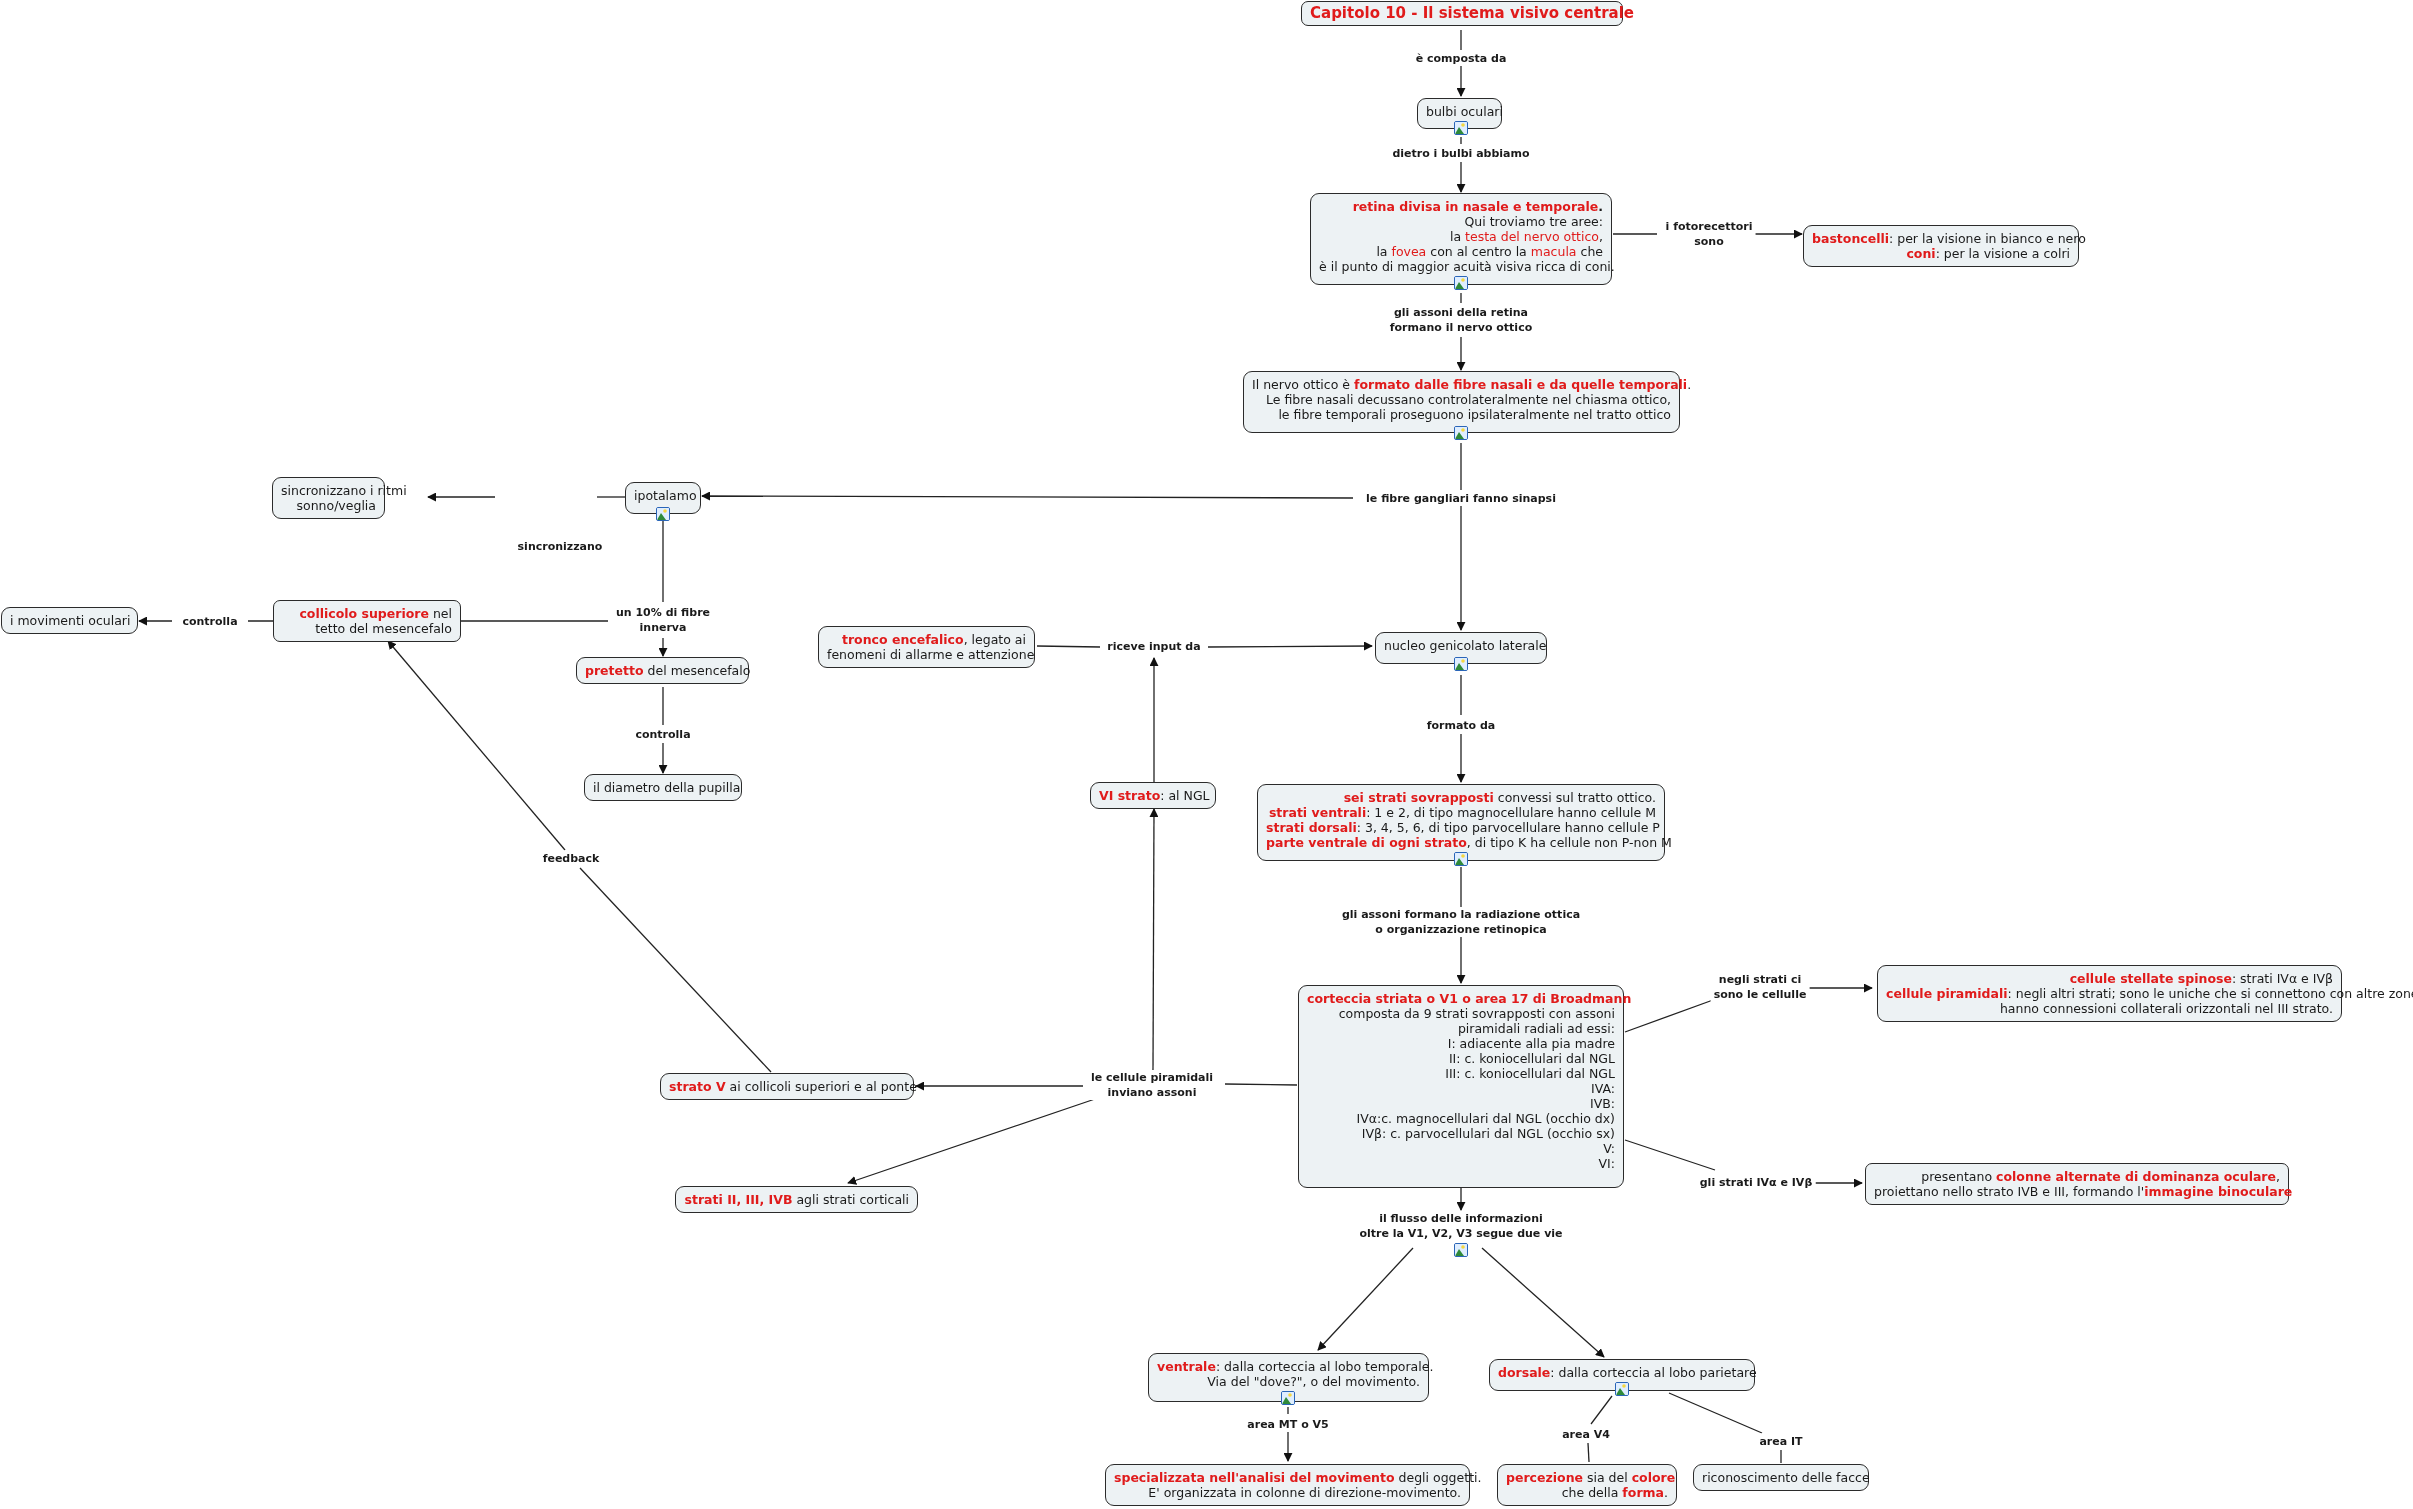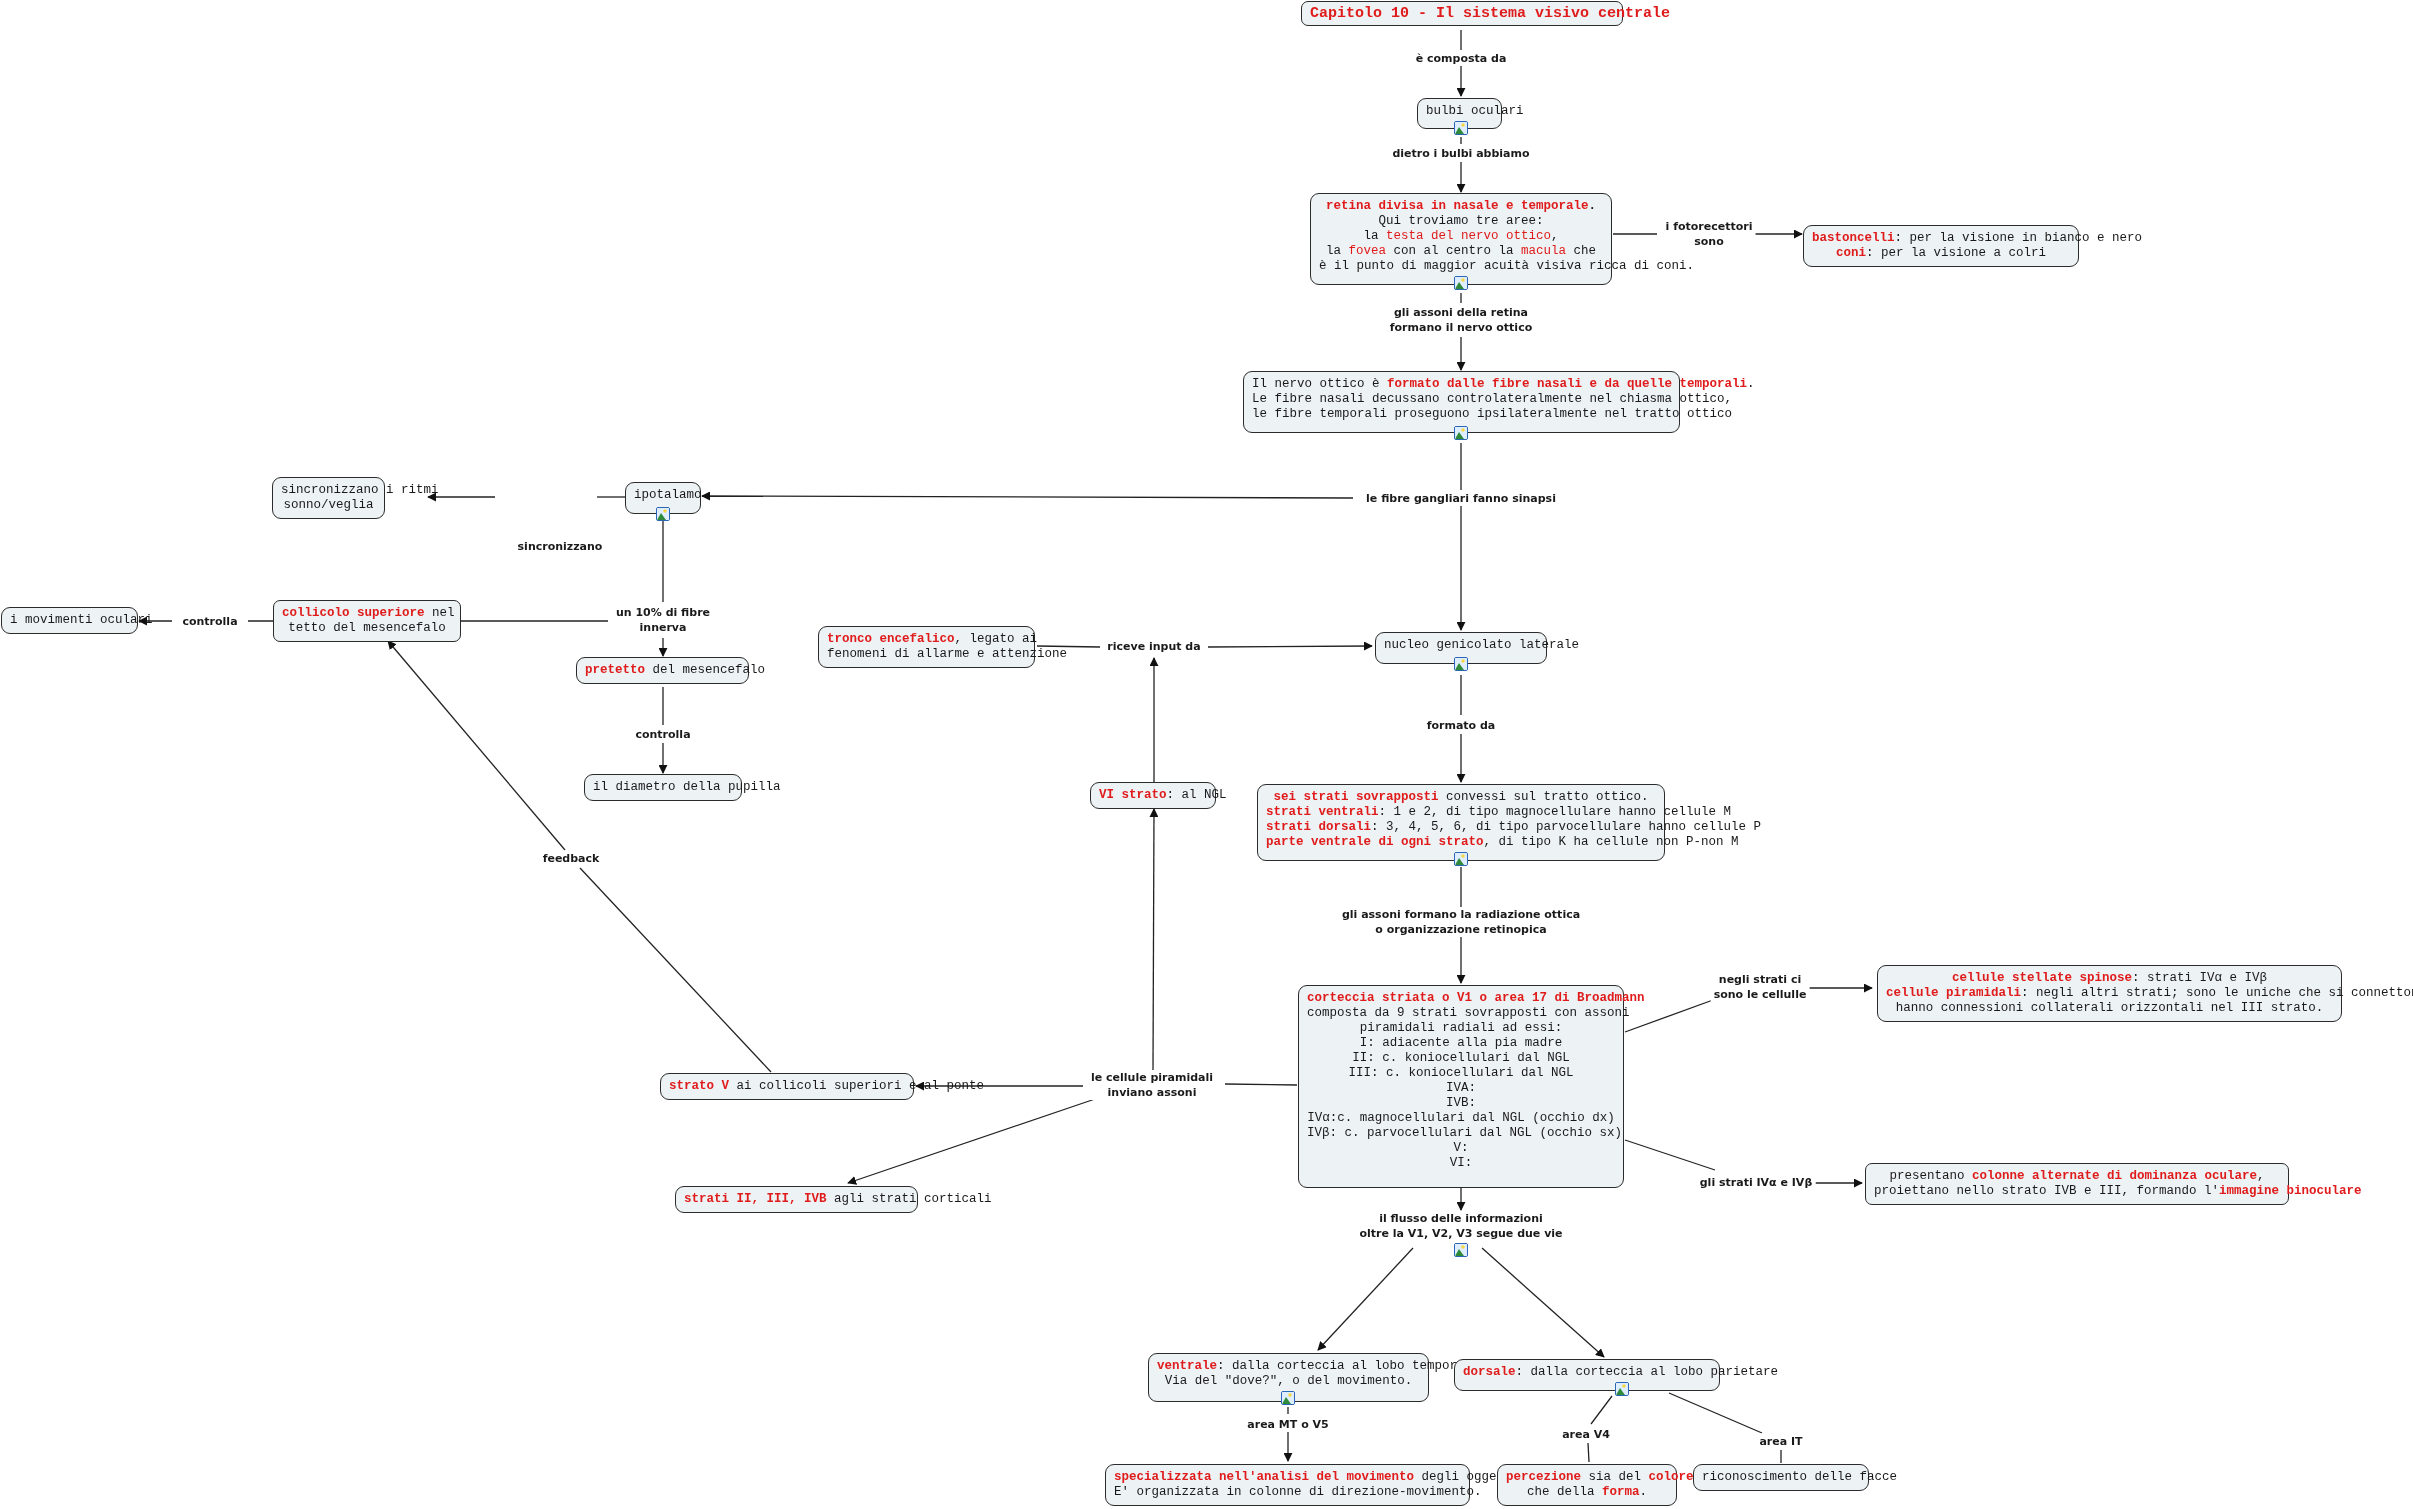--- a/index.html
+++ b/index.html
@@ -1,21 +1,21 @@
 <!DOCTYPE html>
 <html><head>
 <meta charset="utf-8">
 <style>
   html, body { margin:0; padding:0; background:#ffffff; }
   body { width:2413px; height:1509px; position:relative; overflow:hidden;
          font-family:"DejaVu Sans", sans-serif; color:#1a1a1a; }
   #edges { position:absolute; left:0; top:0; width:2413px; height:1509px; }
   .node { position:absolute; background:#edf2f4; border:1.5px solid #2b2b2b;
-          border-radius:9px; font-size:12.5px; line-height:15px; text-align:center;
-          box-sizing:border-box; padding:5px 8px; white-space:nowrap;font-family:Liberation Mono, monospace; }
+          border-radius:9px; font-size:12.5px; line-height:15px; text-align:right;
+          box-sizing:border-box; padding:5px 8px; white-space:nowrap; }
   .node .r { color:#e01b1b; }
   .node .b { font-weight:bold; }
   .title-node { font-size:15px; font-weight:bold; color:#e01b1b; padding:4px 8px; border-radius:7px; }
   .lbl { position:absolute; font-size:11px; font-weight:bold; text-align:center;
          line-height:15px; background:#ffffff; white-space:nowrap; transform:translate(-50%,-50%); padding:0 3px; }
   .imgicon { position:absolute; width:14px; height:14px; border:1.5px solid #2a65b8;
              border-radius:2px; background:#e8f2ff; box-sizing:border-box; transform:translateX(-50%); overflow:hidden; }
   .imgicon svg { display:block; }
 </style>
 </head>
@@ -211,21 +211,21 @@
   <div>Via del "dove?", o del movimento.</div>
 </div>
 <span class="imgicon" style="left:1288px;top:1391px;">
     <svg width="12" height="12" viewBox="0 0 12 12">
       <rect width="12" height="12" fill="#dfeeff"></rect>
       <circle cx="8" cy="3" r="1.8" fill="#f5d742"></circle>
       <path d="M0 12 L4 5 L9 12 Z" fill="#2f8a3a"></path>
     </svg>
   </span>
 
-<div class="node" style="left:1454px;top:1359px;width:266px;padding-bottom:10px;"><span class="r b">dorsale</span><span>: dalla corteccia al lobo parietare</span></div>
+<div class="node" style="left:1489px;top:1359px;width:266px;padding-bottom:10px;"><span class="r b">dorsale</span><span>: dalla corteccia al lobo parietare</span></div>
 <span class="imgicon" style="left:1622px;top:1382px;">
     <svg width="12" height="12" viewBox="0 0 12 12">
       <rect width="12" height="12" fill="#dfeeff"></rect>
       <circle cx="8" cy="3" r="1.8" fill="#f5d742"></circle>
       <path d="M0 12 L4 5 L9 12 Z" fill="#2f8a3a"></path>
     </svg>
   </span>
 
 <div class="node" style="left:1105px;top:1464px;width:365px;">
   <div><span class="r b">specializzata nell'analisi del movimento</span><span> degli oggetti.</span></div>

